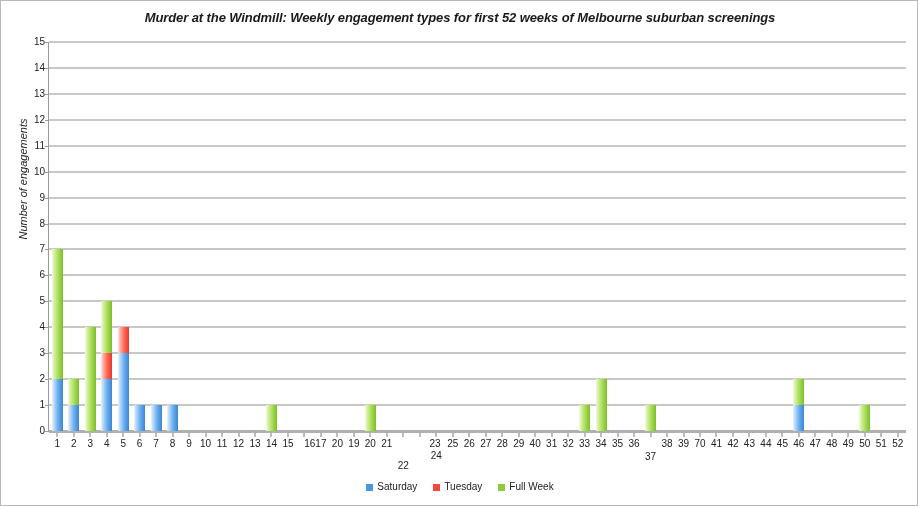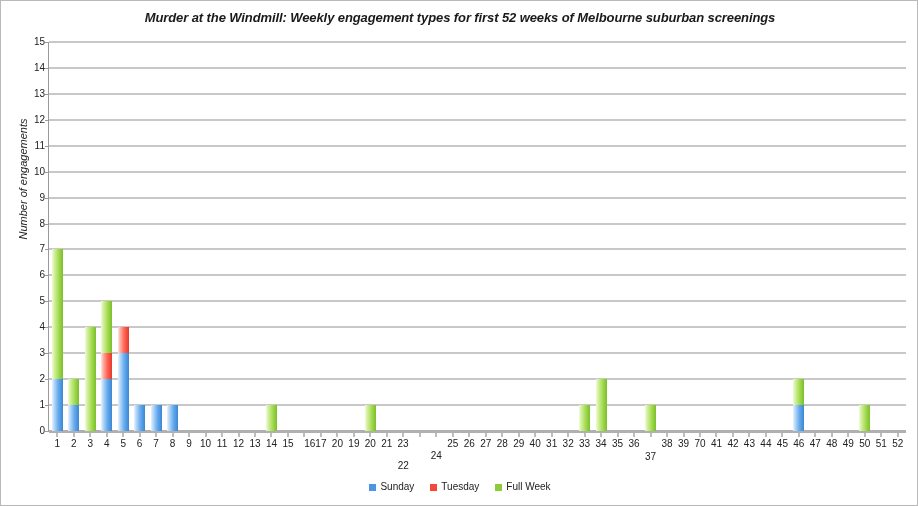--- a/index.html
+++ b/index.html
@@ -372,21 +372,21 @@
       <div class="x-tick-label" style="left: 336.413px;">20</div>
       <div class="x-tick-mark" style="left: 351.894px;"></div>
       <div class="x-tick-label" style="left: 352.894px;">19</div>
       <div class="x-tick-mark" style="left: 368.375px;"></div>
       <div class="x-tick-label" style="left: 369.375px;">20</div>
       <div class="x-tick-mark" style="left: 384.856px;"></div>
       <div class="x-tick-label" style="left: 385.856px;">21</div>
       <div class="x-tick-mark" style="left: 401.337px;"></div>
       <div class="x-tick-label" style="left: 402.337px; margin-top: 22px;">22</div>
       <div class="x-tick-mark" style="left: 417.817px;"></div>
-      <div class="x-tick-label" style="left: 402px;">23</div>
+      <div class="x-tick-label" style="left: 434px;">23</div>
       <div class="x-tick-mark" style="left: 434.298px;"></div>
       <div class="x-tick-label" style="left: 435.298px; margin-top: 12px;">24</div>
       <div class="x-tick-mark" style="left: 450.779px;"></div>
       <div class="x-tick-label" style="left: 451.779px;">25</div>
       <div class="x-tick-mark" style="left: 467.26px;"></div>
       <div class="x-tick-label" style="left: 468.26px;">26</div>
       <div class="x-tick-mark" style="left: 483.74px;"></div>
       <div class="x-tick-label" style="left: 484.74px;">27</div>
       <div class="x-tick-mark" style="left: 500.221px;"></div>
       <div class="x-tick-label" style="left: 501.221px;">28</div>
@@ -436,21 +436,21 @@
       <div class="x-tick-label" style="left: 863.798px;">50</div>
       <div class="x-tick-mark" style="left: 879.279px;"></div>
       <div class="x-tick-label" style="left: 880.279px;">51</div>
       <div class="x-tick-mark" style="left: 895.76px;"></div>
       <div class="x-tick-label" style="left: 896.76px;">52</div>
     </div>
 
   <div id="legend">
       <div class="legend-item">
         <span class="legend-swatch sat"></span>
-        <span>Sunday</span>
+        <span>Saturday</span>
       </div>
       <div class="legend-item">
         <span class="legend-swatch tue"></span>
         <span>Tuesday</span>
       </div>
       <div class="legend-item">
         <span class="legend-swatch full"></span>
         <span>Full Week</span>
       </div>
     </div>

